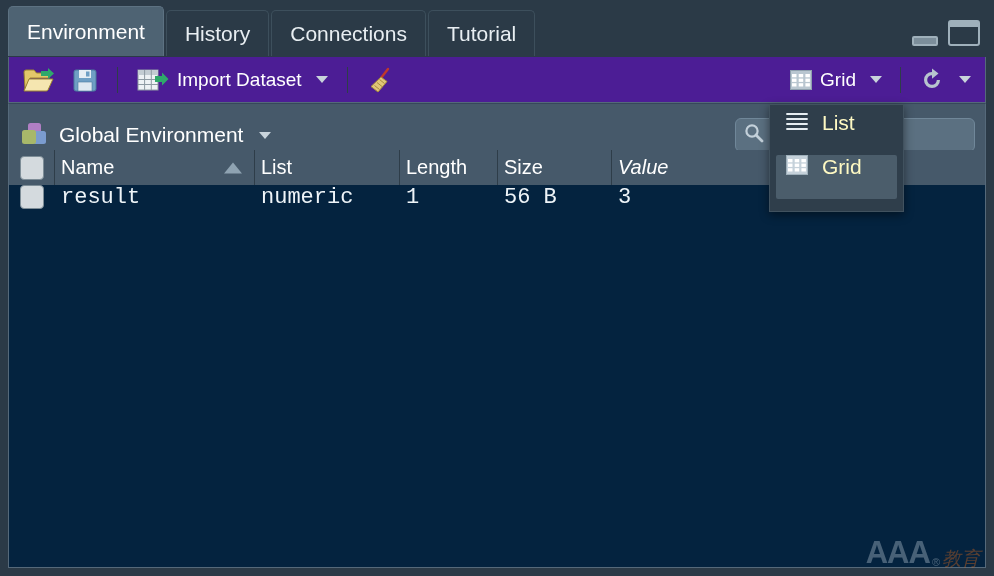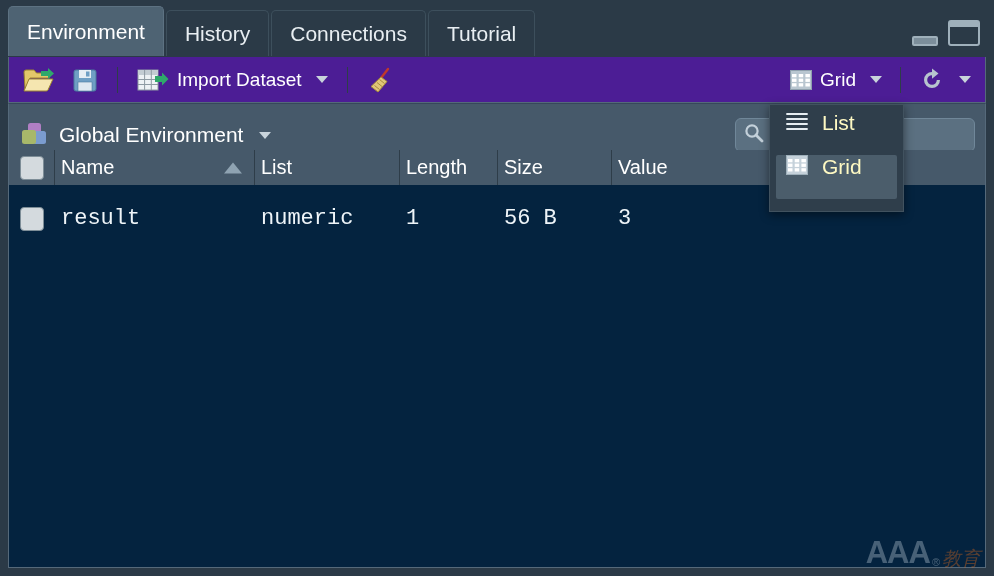--- a/index.html
+++ b/index.html
@@ -158,38 +158,38 @@
     position: relative;
     cursor: default;
     white-space: nowrap;
     text-align: right;
   }
   .th-check { width: 46px; justify-content: center; }
   .th-name   { width: 200px; }
   .th-type   { width: 145px; }
   .th-length { width: 98px; }
   .th-size   { width: 114px; }
-  .th-value  { flex: 1 1 auto; border-right: none; }
+  .th-value  { flex: 1 1 auto; border-right: none; font-style: italic; }
   .sortarrow {
     position: absolute; right: 12px; top: 50%;
     transform: translateY(-50%);
     width: 0; height: 0;
     border-left: 9px solid transparent;
     border-right: 9px solid transparent;
     border-bottom: 11px solid #8fa3b2;
   }
   .checkbox {
     width: 24px; height: 24px;
     background: #d4dade;
     border: 1px solid #7d8d97;
     border-radius: 4px;
   }
 
   .row {
-    display: flex; height: 46px; align-items: flex-end;
+    display: flex; height: 46px; align-items: flex-start;
     background: #04233f;
   }
   .td {
     color: #eef4f8;
     font-family: "Liberation Mono", monospace;
     font-size: 22px;
     padding: 0 6px;
     display: flex; align-items: center;
     white-space: nowrap;
   }

